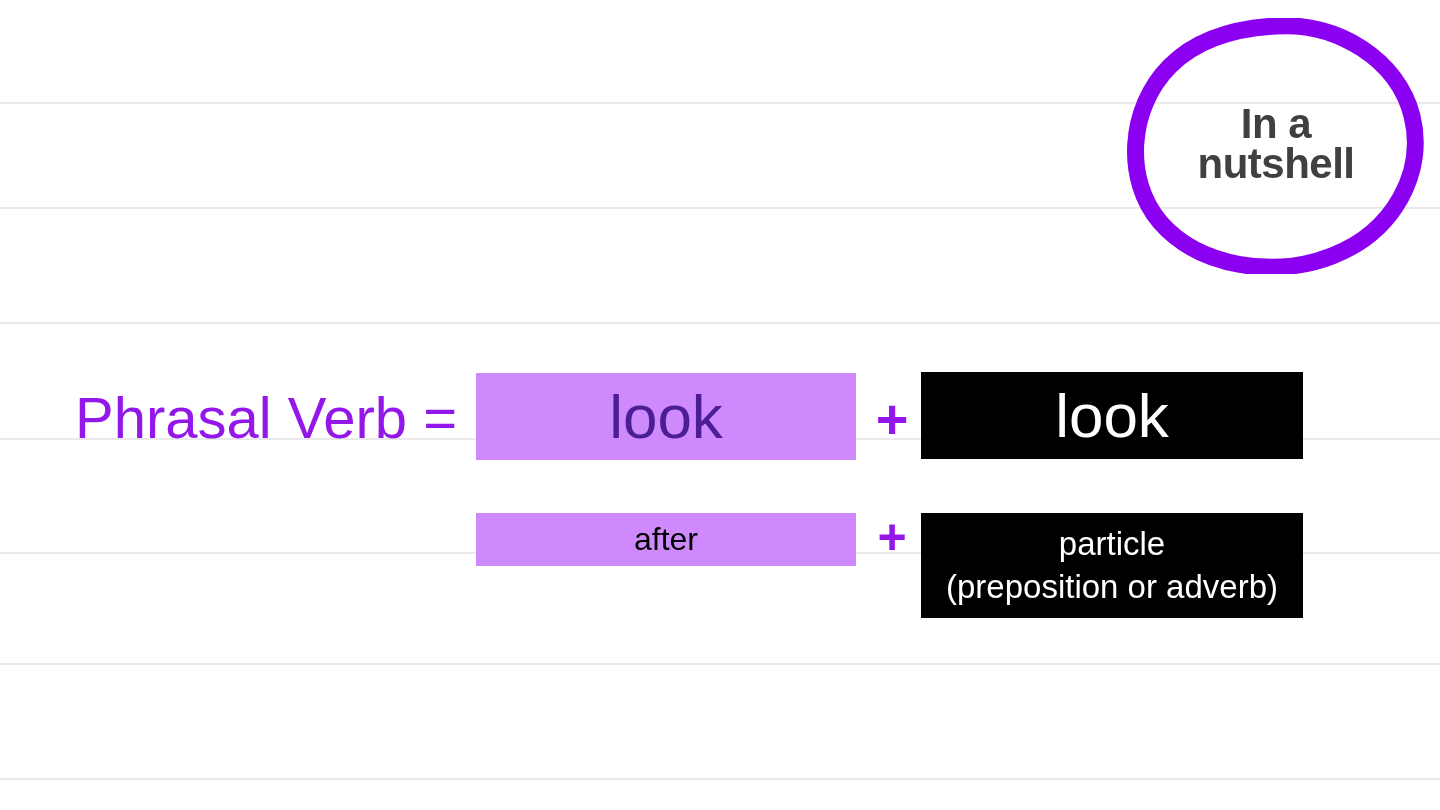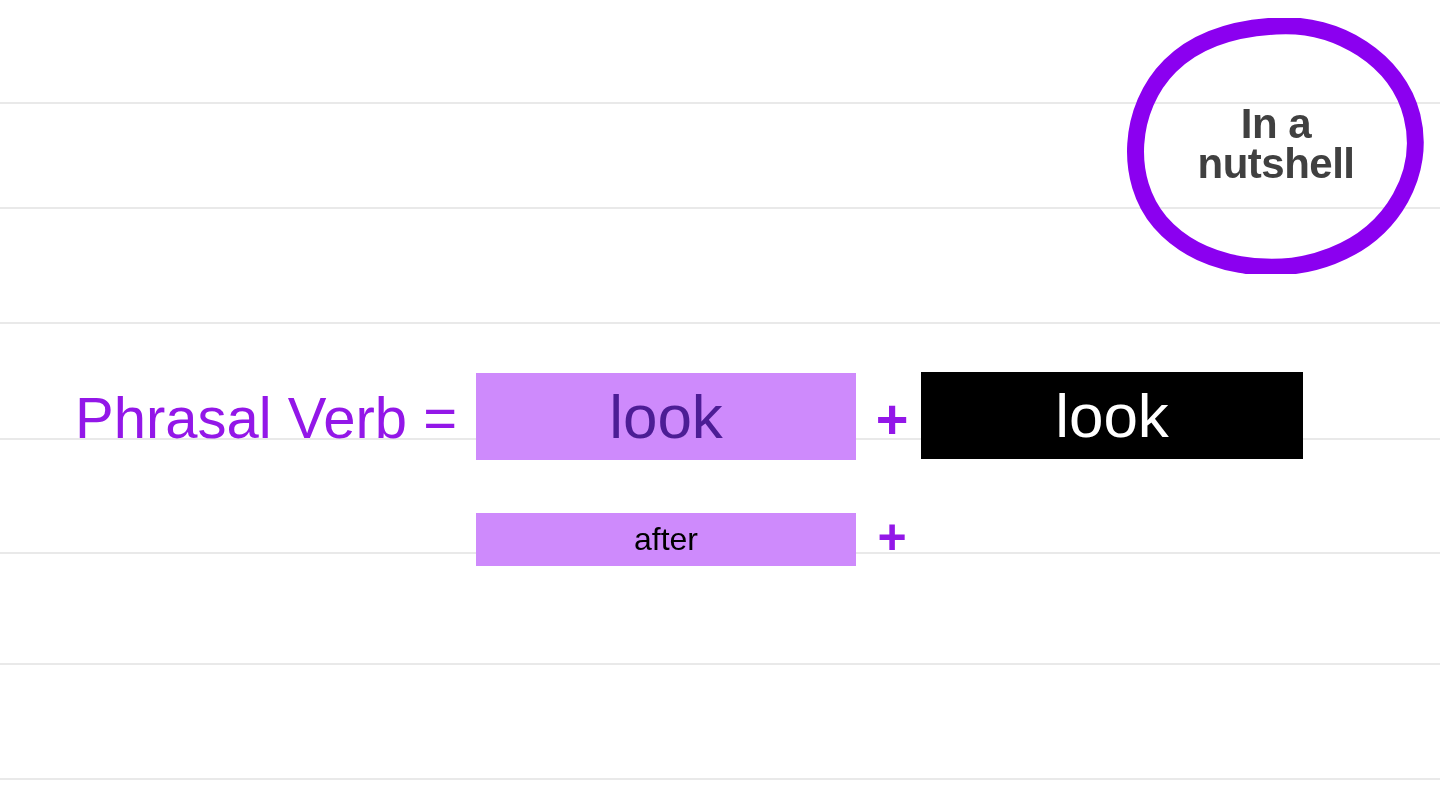--- a/index.html
+++ b/index.html
@@ -165,14 +165,16 @@
   <div class="box box-verb-main">look</div>
 
   <div class="plus" id="plus-top">+</div>
 
   <div class="box box-particle-main">look</div>
 
   <div class="box box-verb-label">after</div>
 
   <div class="plus" id="plus-bot">+</div>
 
+  <div class="box box-particle-label">particle
+(preposition or adverb)</div>
 
 </div>
 
 </body></html>

